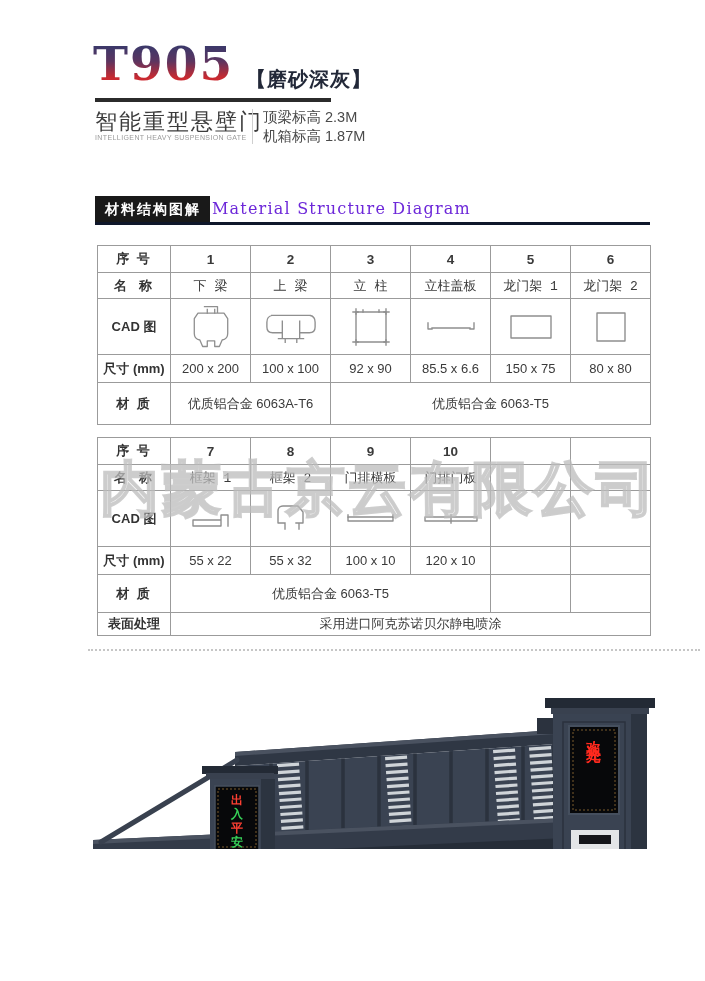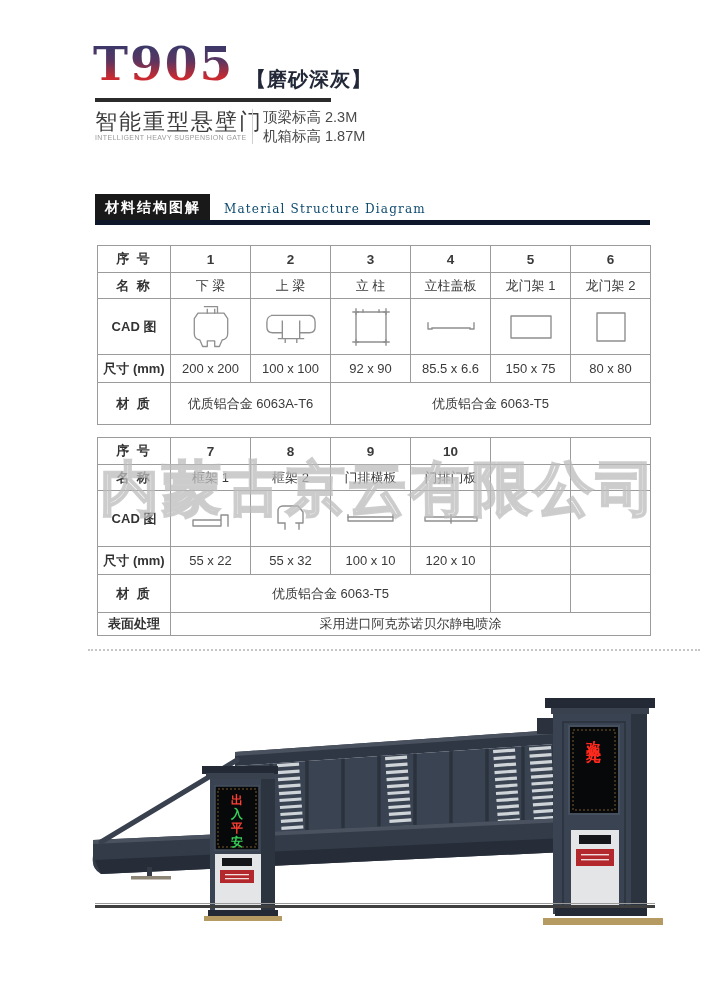--- a/index.html
+++ b/index.html
@@ -1,18 +1,18 @@
 <!DOCTYPE html>
 <html><head>
 <meta charset="utf-8">
 <style>
   * { margin:0; padding:0; box-sizing:border-box; }
   html,body { background:#ffffff; }
   body { font-family:"Liberation Sans", sans-serif; color:#333; }
-  .page { position:relative; width:705px; height:981px; background:#fff; overflow:hidden; }
+  .page { position:relative; width:705px; height:849px; background:#fff; overflow:hidden; }
 
   
   .model {
     position:absolute; left:93px; top:40px;
     font-family:"DejaVu Serif", serif; font-weight:800;
     font-size:47px; letter-spacing:2px; line-height:1;
     background:linear-gradient(180deg,#2e3a6e 0%,#5c3560 45%,#c82a31 80%,#d7252b 100%);
     -webkit-background-clip:text; background-clip:text; color:transparent;
   }
   .finish {
@@ -33,44 +33,44 @@
   }
   .hdr-divider {
     position:absolute; left:252px; top:109px; height:35px;
     border-left:1px solid #cfcfcf;
   }
   .spec-lines { position:absolute; left:263px; top:108px; font-size:14.5px; color:#4a4a4a; line-height:19px; }
 
   
   .section-hdr {
     position:absolute; left:95px; top:199px; width:555px; height:26px;
-    border-bottom:5px solid #0f172a; display:flex; align-items:flex-end;text-align:center;
+    border-bottom:3px solid #0f172a; display:flex; align-items:flex-end;text-align:center;
   }
   .section-box {
     background:#191919; color:#fff; font-size:14px; font-weight:bold;
     letter-spacing:2px; padding:4px 9px 4px 10px; line-height:18px;
   }
   .section-en {
-    font-family:"DejaVu Serif", serif; font-size:12px; color:#0c4a6e;
-    letter-spacing:1.2px; margin:0 0 4px 14px;
+    font-family:"DejaVu Serif", serif; font-size:16px; color:#6d28d9;
+    letter-spacing:1.2px; margin:0 0 4px 2px;
   }
 
   
   table.spec { position:absolute; left:97px; border-collapse:collapse; table-layout:fixed; width:553px; }
   table.spec td, table.spec th {
     border:1px solid #9b9b9b; text-align:center; vertical-align:middle;
     font-size:13px; color:#3a3a3a; font-weight:normal; padding:0 2px;
   }
   table.spec th.lbl { font-weight:bold; color:#333; letter-spacing:2px; }
   table.spec th.lbl.nosp { letter-spacing:0; }
   .t1 { top:245px; }
   .t2 { top:437px; }
   tr.r-idx  { height:27px; }
   tr.r-idx td { font-weight:bold; font-size:13.5px; }
-  tr.r-name { height:26px; }
+  tr.r-name { height:26px;font-family:Liberation Mono, monospace; }
   tr.r-cad  { height:56px; }
   tr.r-size { height:28px;margin-top:21px; }
   tr.r-mat1 { height:42px; }
   tr.r-mat2 { height:38px; }
   tr.r-surf { height:23px;margin-top:48px; }
   .cad-svg { display:block; margin:0 auto; stroke:#8f8f8f; fill:none; stroke-width:1.4; stroke-linejoin:round; stroke-linecap:square; }
 
   
   .watermark {
     position:absolute; left:100px; top:450px; z-index:6;

